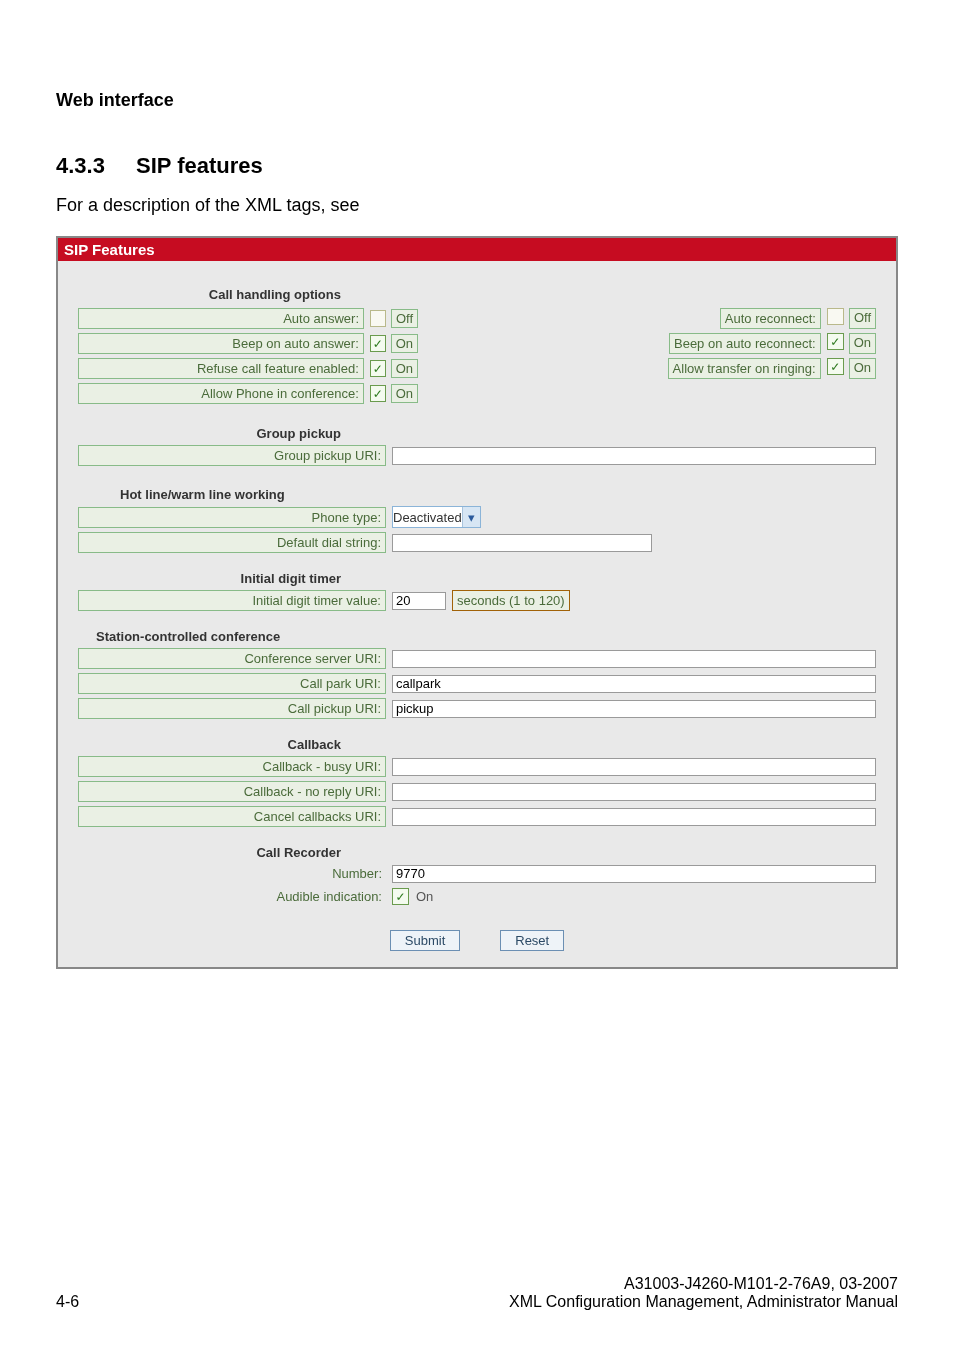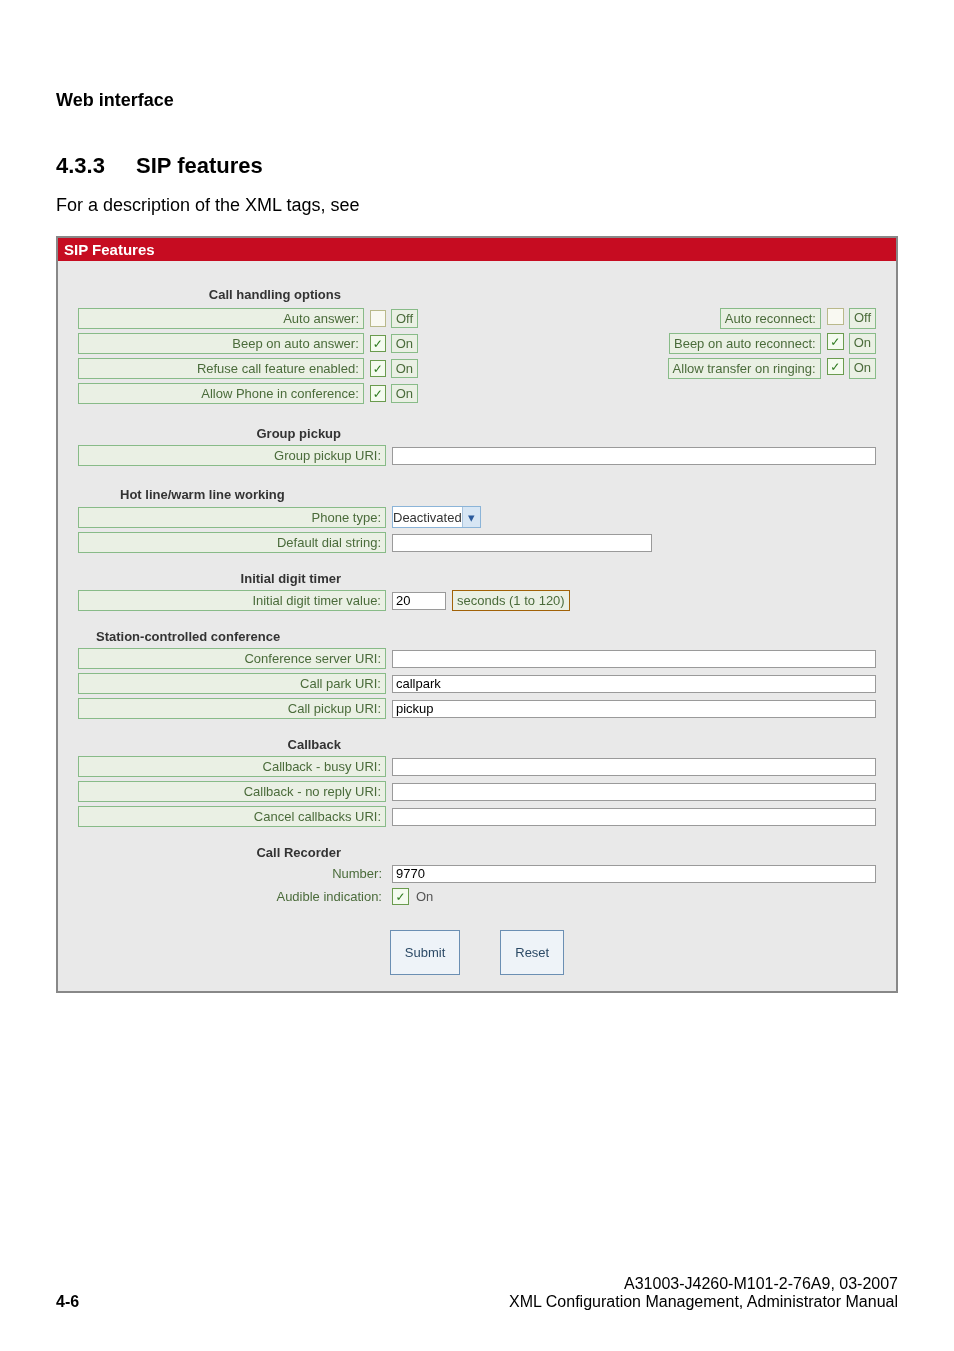--- a/index.html
+++ b/index.html
@@ -28,23 +28,23 @@
   .rrow{display:flex;justify-content:flex-end;margin:4px 0;}
   .rlbl{border:1px solid #8b8;background:#eaf0e4;color:#4a6b3a;padding:2px 4px;margin-right:6px;}
   input.txt{border:1px solid #9a9a9a;background:#fff;font-family:inherit;font-size:13px;padding:1px 3px;height:18px;box-sizing:border-box;}
   .txt.short{width:54px;}
   .txt.wide{flex:1;min-width:0;}
   .select{display:inline-flex;align-items:center;border:1px solid #8bb4d8;background:#fff;height:20px;}
   .select span{padding:0 0;color:#333;}
   .select .arrow{width:17px;height:100%;display:flex;align-items:center;justify-content:center;background:#d7e6f4;color:#2a5a9c;border-left:1px solid #a9c4dd;}
   .hint{border:1px solid #a16207;background:#eaf0e4;color:#4a6b3a;padding:2px 4px;margin-left:6px;}
   .btns{display:flex;justify-content:center;gap:40px;margin-top:24px;}
-  .btn{border:1px solid #6b8fb3;background:#eef3f8;color:#2c4a66;padding:14px 14px;font-family:inherit;font-size:13px;cursor:pointer;}
+  .btn{border:1px solid #6b8fb3;background:#eef3f8;color:#2c4a66;padding:2px 14px;font-family:inherit;font-size:13px;cursor:pointer;}
   .footer{position:absolute;bottom:40px;left:56px;right:56px;display:flex;justify-content:space-between;align-items:flex-end;font-size:16px;}
-  .footer .pg{font-weight:bold;}
+  .footer .pg{font-weight:normal;}
   .footer .meta{text-align:right;}
 </style>
 </head>
 <body>
 <div class="page">
 
 <div class="hdr-bold">Web interface</div>
 
 <div class="section-row">
   <div class="section-num">4.3.3</div>

